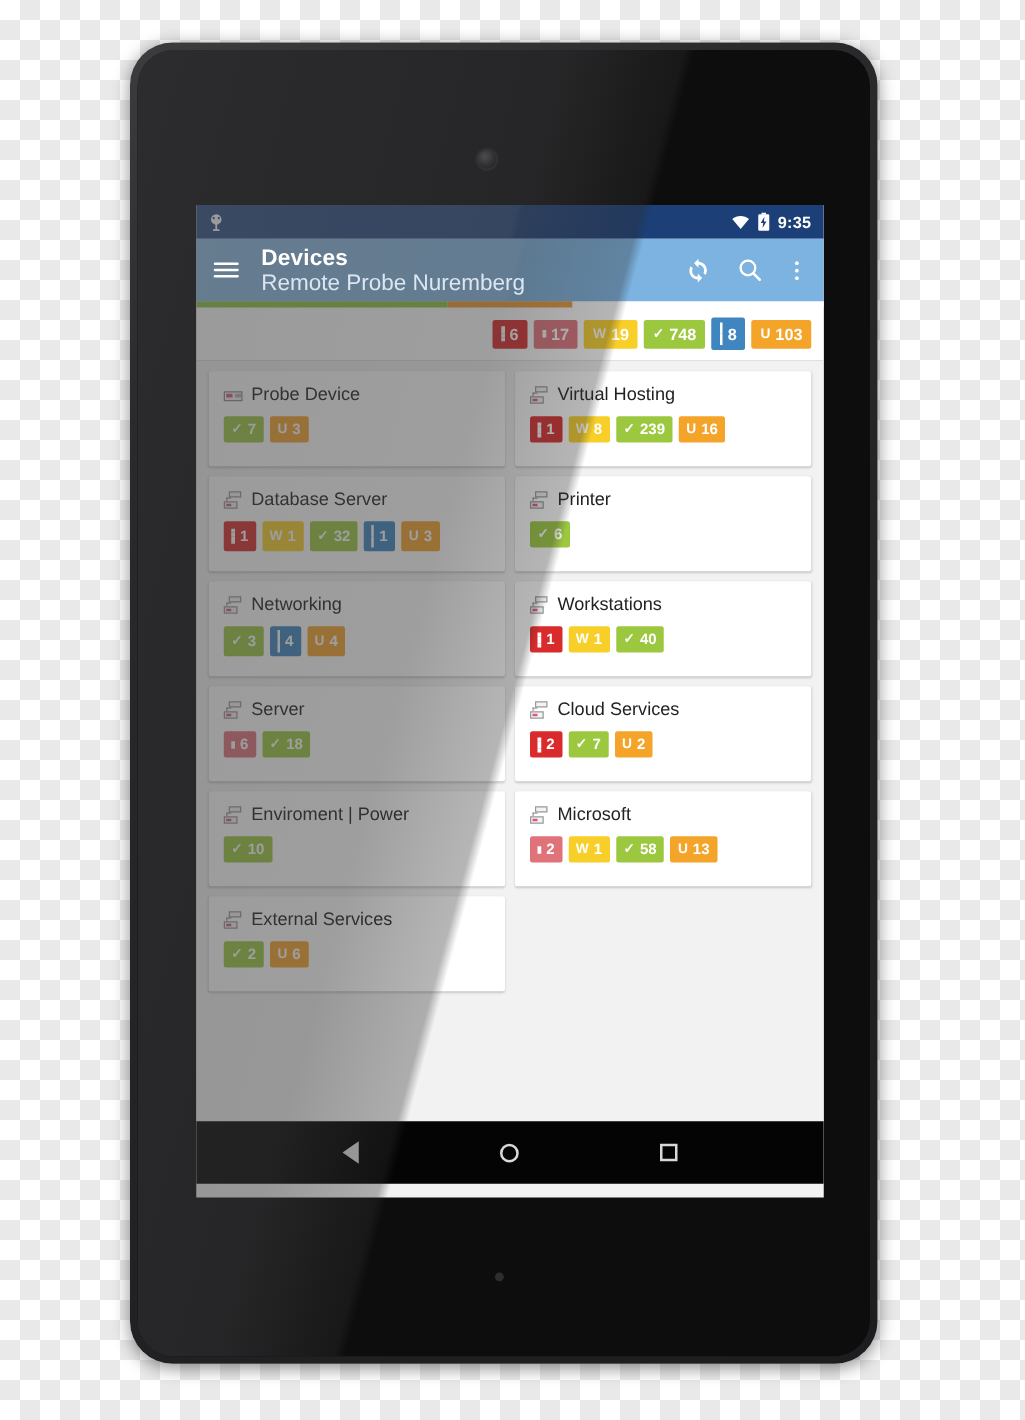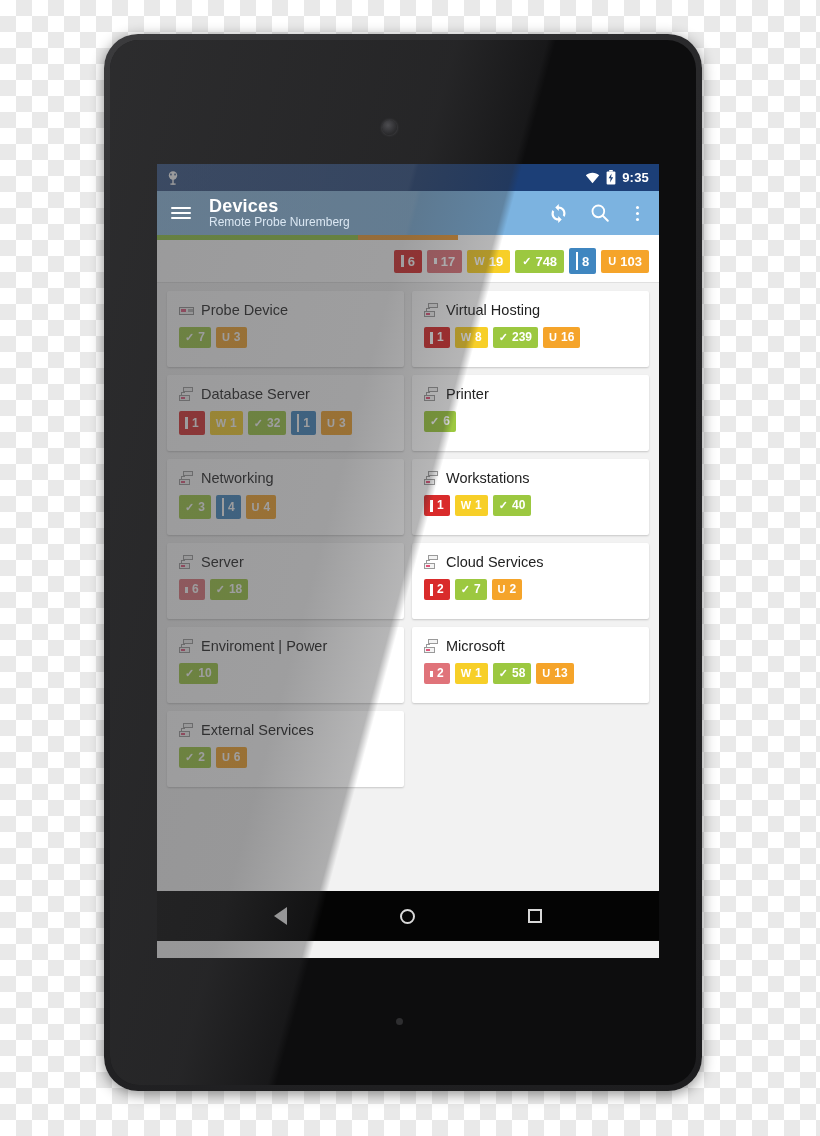--- a/index.html
+++ b/index.html
@@ -111,21 +111,21 @@
   .sb-time { font-size: 13px; letter-spacing: .2px; }
   .sb-glass {
     position: absolute;
     left: 0; top: 0; right: 0; bottom: 0;
     background: linear-gradient(105deg, rgba(255,255,255,0.09) 0%, rgba(255,255,255,0.07) 50.5%, rgba(255,255,255,0) 51.5%);
     pointer-events: none;
   }
 
   
   #appbar {
-    height: 44px;
+    height: 50px;
     background: #7cb3e0;
     display: flex;
     align-items: center;
     padding: 0 14px;
     position: relative;
   }
   .appbar-glass {
     position: absolute;
     left: 0; top: 0; right: 0; bottom: 0;
     background: linear-gradient(105deg, rgba(255,255,255,0.13) 0%, rgba(255,255,255,0.10) 50.5%, rgba(255,255,255,0) 51.5%);
@@ -143,21 +143,21 @@
   }
   #appbar-titles { z-index: 2; line-height: 1.12; }
   #appbar-title {
     color: #ffffff;
     font-size: 18px;
     font-weight: bold;
     letter-spacing: .2px;
   }
   #appbar-subtitle {
     color: #e4f0fb;
-    font-size: 12px;
+    font-size: 18px;
     font-weight: normal;
     opacity: .92;
   }
   #appbar-actions {
     margin-left: auto;
     display: flex;
     align-items: center;
     gap: 19px;
     z-index: 2;
   }

